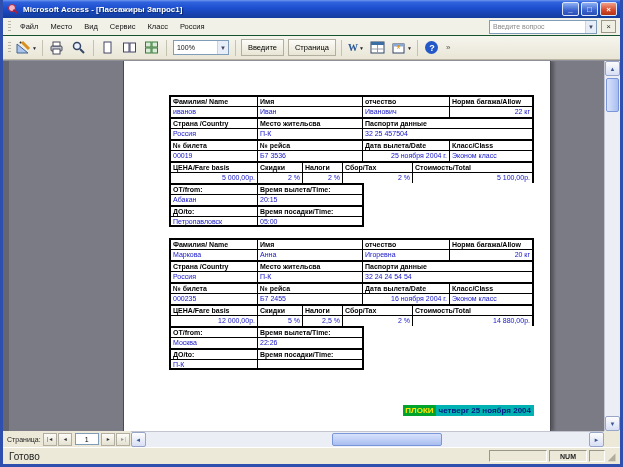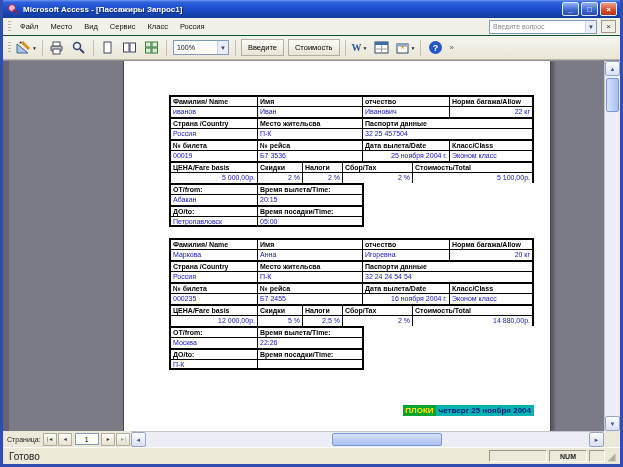--- a/index.html
+++ b/index.html
@@ -162,21 +162,21 @@
           <rect x="8" y="8" width="5.5" height="5" fill="#d8ecd8" stroke="#3a7a3a"></rect>
         </svg>
     </span>
     <span class="tsep"></span>
     <span class="zoom-combo">
       <span class="zval">100%</span>
       <span class="dd">▼</span>
     </span>
     <span class="tsep"></span>
     <span class="tbtn-text">Введите</span>
-    <span class="tbtn-text">Стоимость</span>
+    <span class="tbtn-text">Страница</span>
     <span class="tsep"></span>
     <span class="tbtn">
       <span class="wmark">W</span>
         <span class="dd">▼</span>
     </span>
     <span class="tbtn">
       <svg width="15" height="15">
           <rect x="1" y="2" width="13" height="11" fill="#fff" stroke="#334466"></rect>
           <rect x="1" y="2" width="13" height="3" fill="#3a6ea5"></rect>
           <line x1="7.5" y1="5" x2="7.5" y2="13" stroke="#99a"></line>

